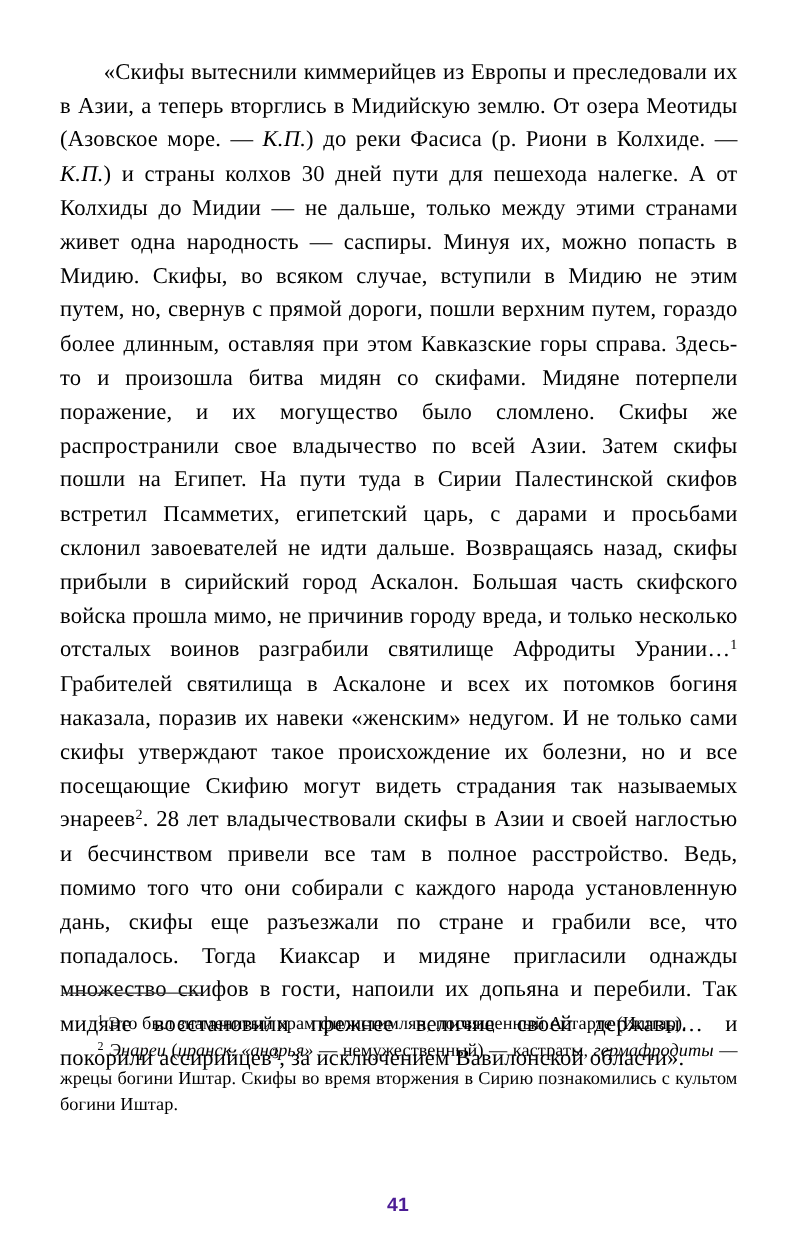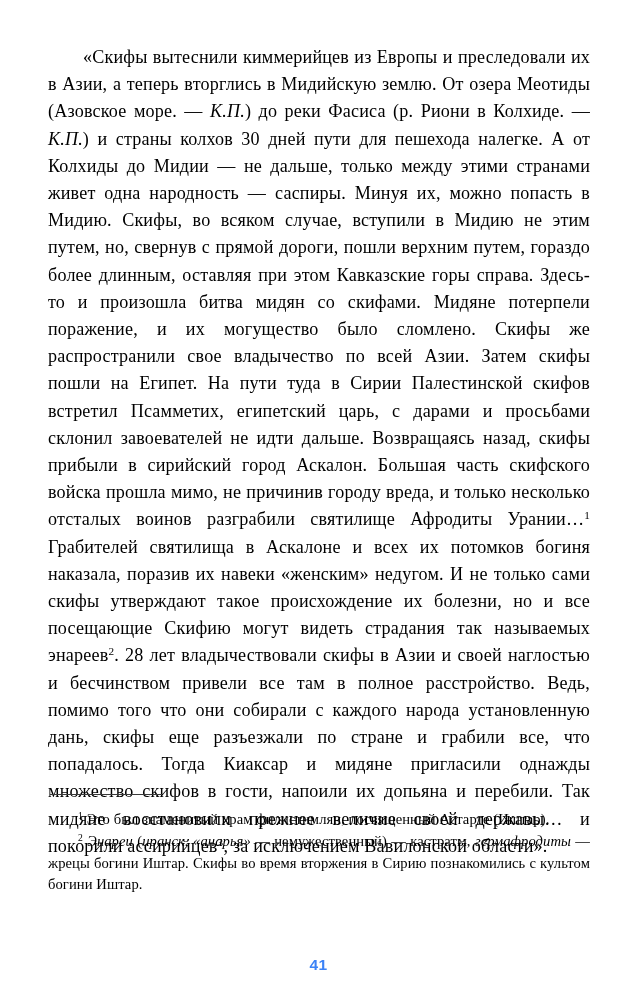--- a/index.html
+++ b/index.html
@@ -92,21 +92,21 @@
 
   .page-number {
     position: absolute;
     left: 0;
     top: 952px;
     width: 637px;
     text-align: center;
     font-family: "Liberation Sans", "DejaVu Sans", sans-serif;
     font-size: 15.5px;
     font-weight: 700;
-    color: #3b82f6;
+    color: #4c1d95;
     letter-spacing: 0.02em;
   }
 </style>
 </head>
 <body>
 
 <div class="page">
 
   <div class="content-block">
     <p class="body-paragraph" id="body-paragraph"><span>«Скифы вытеснили киммерийцев из Европы и преследовали их в Азии, а теперь вторглись в Мидийскую землю. От озера Меотиды (Азовское море. — </span><i>К.П.</i><span>) до реки Фасиса (р. Риони в Колхиде. — </span><i>К.П.</i><span>) и страны колхов 30 дней пути для пешехода налегке. А от Колхиды до Мидии — не дальше, только между этими странами живет одна народность — саспиры. Минуя их, можно попасть в Мидию. Скифы, во всяком случае, вступили в Мидию не этим путем, но, свернув с прямой дороги, пошли верхним путем, гораздо более длинным, оставляя при этом Кавказские горы справа. Здесь-то и произошла битва мидян со скифами. Мидяне потерпели поражение, и их могущество было сломлено. Скифы же распространили свое владычество по всей Азии. Затем скифы пошли на Египет. На пути туда в Сирии Палестинской скифов встретил Псамметих, египетский царь, с дарами и просьбами склонил завоевателей не идти дальше. Возвращаясь назад, скифы прибыли в сирийский город Аскалон. Большая часть скифского войска прошла мимо, не причинив городу вреда, и только несколько отсталых воинов разграбили святилище Афродиты Урании…</span><sup>1</sup><span> Грабителей святилища в Аскалоне и всех их потомков богиня наказала, поразив их навеки «женским» недугом. И не только сами скифы утверждают такое происхождение их болезни, но и все посещающие Скифию могут видеть страдания так называемых энареев</span><sup>2</sup><span>. 28 лет владычествовали скифы в Азии и своей наглостью и бесчинством привели все там в полное расстройство. Ведь, помимо того что они собирали с каждого народа установленную дань, скифы еще разъезжали по стране и грабили все, что попадалось. Тогда Киаксар и мидяне пригласили однажды множество скифов в гости, напоили их допьяна и перебили. Так мидяне восстановили прежнее величие своей державы… и покорили ассирийцев</span><sup>3</sup><span>, за исключением Вавилонской области».</span></p>

